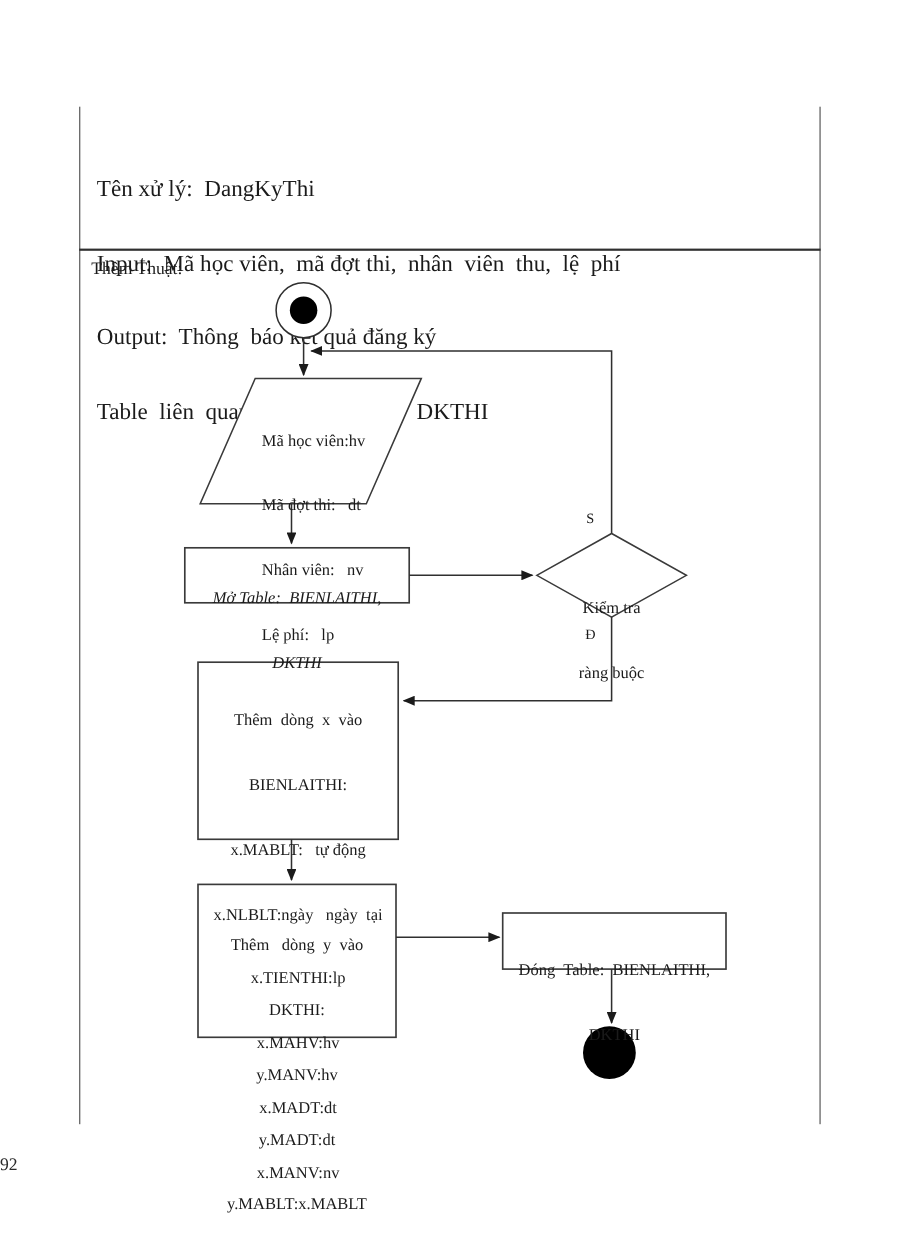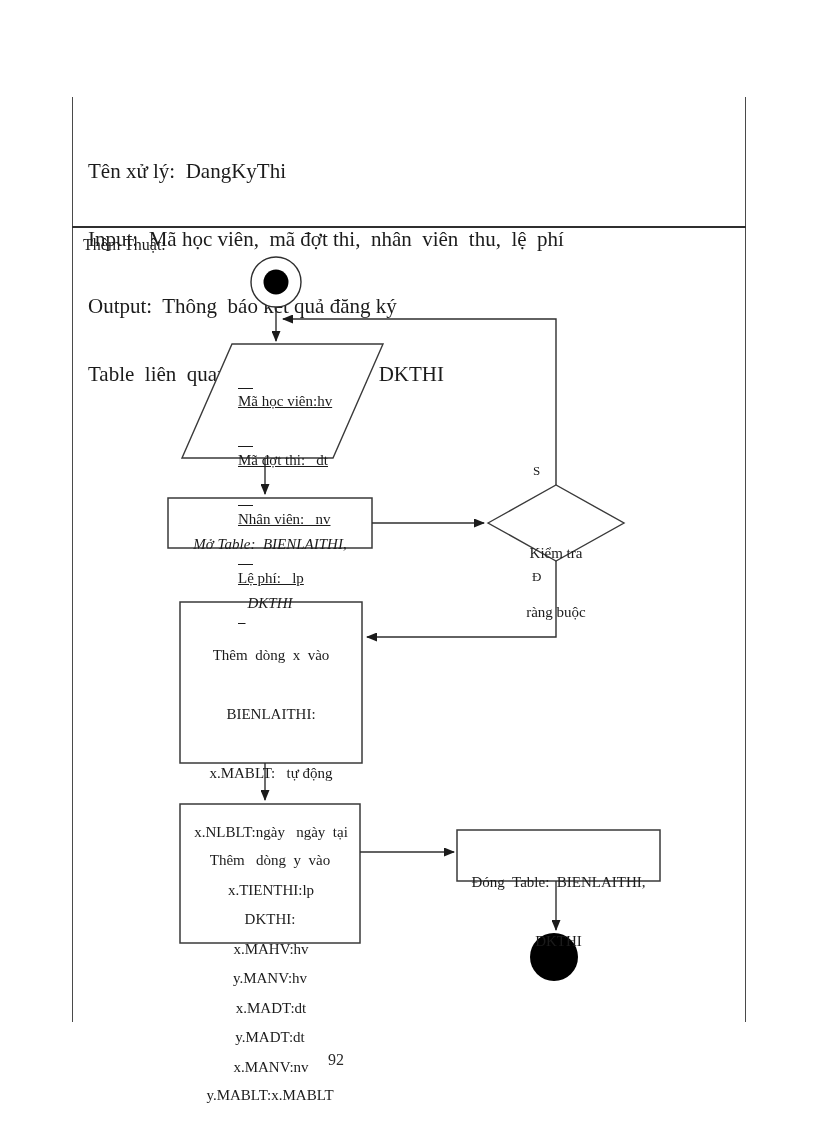--- a/index.html
+++ b/index.html
@@ -28,21 +28,21 @@
     position:absolute;
     font-size:15px;line-height:19.6px;
     color:#1b1b1b;white-space:pre;
   }
   .centered{text-align:center;}
   .branch-label{
     position:absolute;font-size:13px;color:#1b1b1b;
   }
   .page-number{
     position:absolute;left:0;top:1051px;width:672px;
-    text-align:center;font-size:16px;color:#2a2a2a;
+    text-align:left;font-size:16px;color:#2a2a2a;
   }
 </style>
 </head>
 <body>
 
 <div class="page">
 
   <div class="vborder left"></div>
   <div class="vborder right"></div>
   <div class="divider"></div>
@@ -90,21 +90,21 @@
 
     <line x1="360" y1="852" x2="454" y2="852" stroke="#2f2f2f" stroke-width="1.4" marker-end="url(#arr)"></line>
 
     <rect x="457" y="830" width="203" height="51" fill="#ffffff" stroke="#3a3a3a" stroke-width="1.5"></rect>
 
     <line x1="556" y1="881" x2="556" y2="930" stroke="#2f2f2f" stroke-width="1.4" marker-end="url(#arr)"></line>
 
     <circle cx="554" cy="957" r="24" fill="#000000"></circle>
   </svg>
 
-  <div class="flow-text" style="left:238px;top:353px;width:150px;text-decoration:underline;">
+  <div class="flow-text" style="left:238px;top:353px;width:150px;">
     <div>Mã học viên:hv</div>
     <div>Mã đợt thi:   dt</div>
     <div>Nhân viên:   nv</div>
     <div>Lệ phí:   lp</div>
   </div>
 
   <div class="flow-text centered" style="left:170px;top:496px;width:200px;font-style:italic;">
     <div>Mở Table:  BIENLAITHI,</div>
     <div>DKTHI</div>
   </div>

